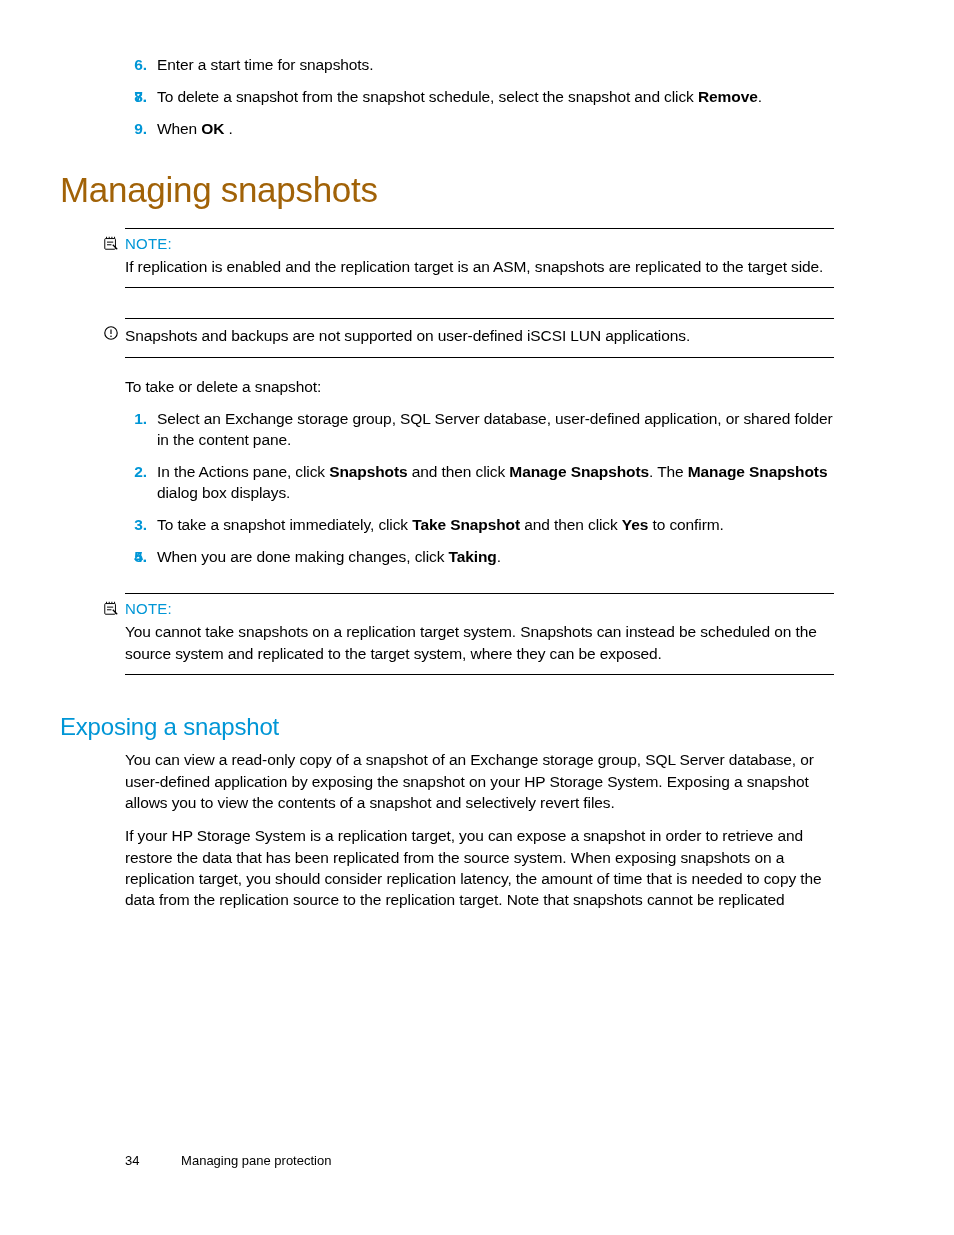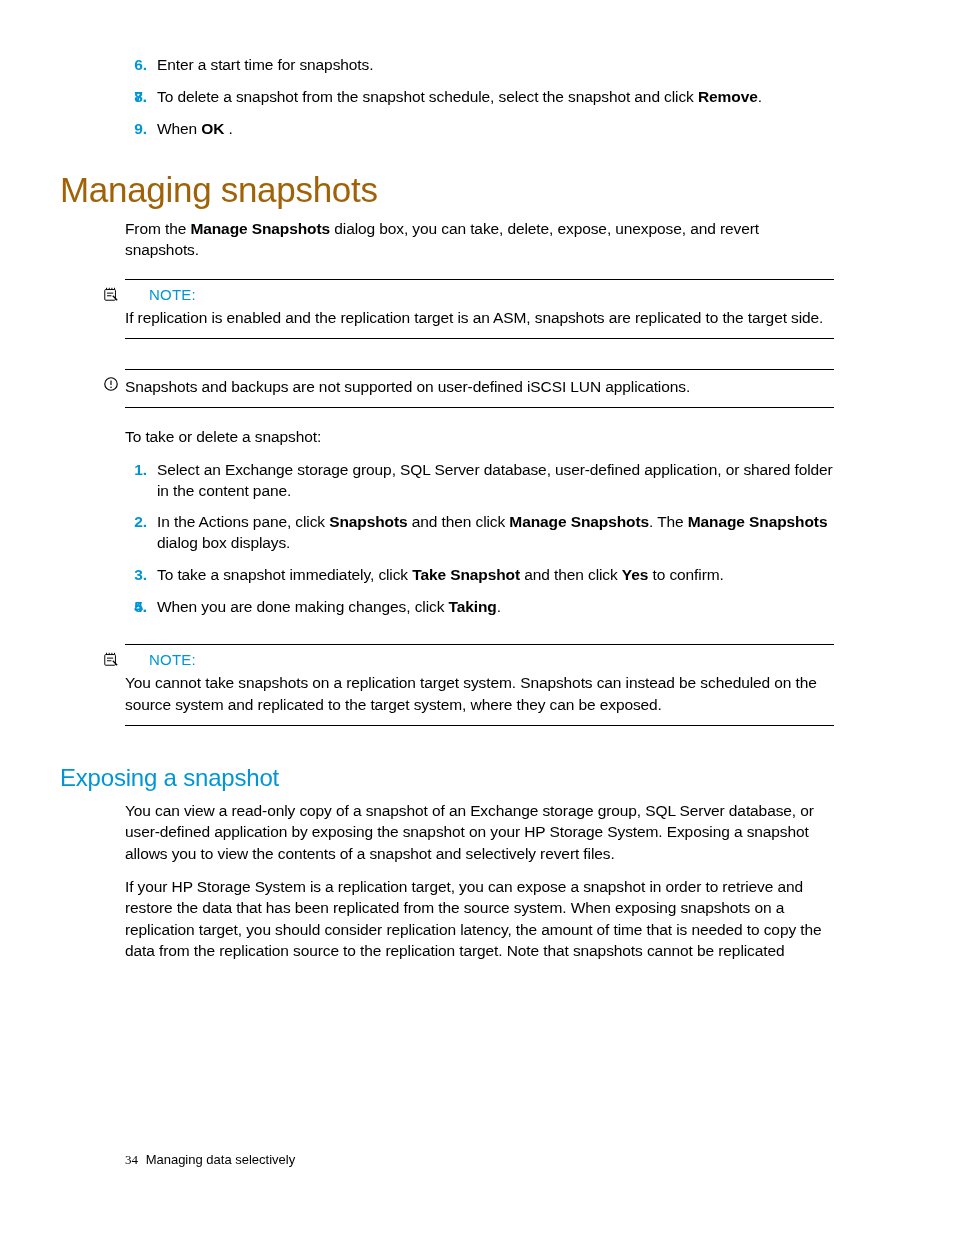--- a/index.html
+++ b/index.html
@@ -82,36 +82,34 @@
     top: 6px;
     width: 18px;
     height: 18px;
     color: #000;
   }
   .callout .label {
     color: #0096d6;
     font-size: 15px;
     letter-spacing: 0.2px;
     margin-bottom: 4px;
-    margin-left: 24px;
   }
   .callout .text {
     font-size: 15.5px;
     line-height: 1.38;
     letter-spacing: -0.1px;
   }
   .footer {
     position: absolute;
     left: 125px;
     bottom: 67px;
     font-size: 13px;
   }
   .footer .pagenum {
-    margin-right: 4px;
-    font-family: Liberation Serif, serif;
+    margin-right: 38px;
   }
 </style>
 </head>
 <body>
 
 <div class="page">
 
   <div class="content">
     <ol class="steps">
       <li>
@@ -128,23 +126,20 @@
       <li>
         <span class="num">9.</span>
         <span><span>When </span><span class="bold">OK</span><span> .</span></span>
       </li>
     </ol>
   </div>
 
   <h1 class="section">Managing snapshots</h1>
 
   <div class="content">
-    <p class="body">
-      <span>From the </span><span class="bold">Manage Snapshots</span><span> dialog box, you can take, delete, expose, unexpose, and revert snapshots.</span>
-    </p>
 
     <div class="callout">
       <span class="icon">
         <svg viewBox="0 0 18 18" width="16" height="16" fill="none" stroke="currentColor" stroke-width="1.1">
           <rect x="2" y="4" width="12" height="12" rx="1"></rect>
           <path d="M4 4 V2 M7 4 V2 M10 4 V2 M13 4 V2"></path>
           <path d="M11 11 l5 5" stroke-width="1.4"></path>
           <path d="M4.5 8 h7 M4.5 11 h5"></path>
         </svg>
       </span>
@@ -206,16 +201,16 @@
 
   <h2 class="subsection">Exposing a snapshot</h2>
 
   <div class="content">
     <p class="body">You can view a read-only copy of a snapshot of an Exchange storage group, SQL Server database, or user-defined application by exposing the snapshot on your HP Storage System. Exposing a snapshot allows you to view the contents of a snapshot and selectively revert files.</p>
     <p class="body">If your HP Storage System is a replication target, you can expose a snapshot in order to retrieve and restore the data that has been replicated from the source system. When exposing snapshots on a replication target, you should consider replication latency, the amount of time that is needed to copy the data from the replication source to the replication target. Note that snapshots cannot be replicated</p>
   </div>
 
   <div class="footer">
     <span class="pagenum">34</span>
-    <span>Managing data selectively</span>
+    <span>Managing pane protection</span>
   </div>
 
 </div>
 
 </body></html>

